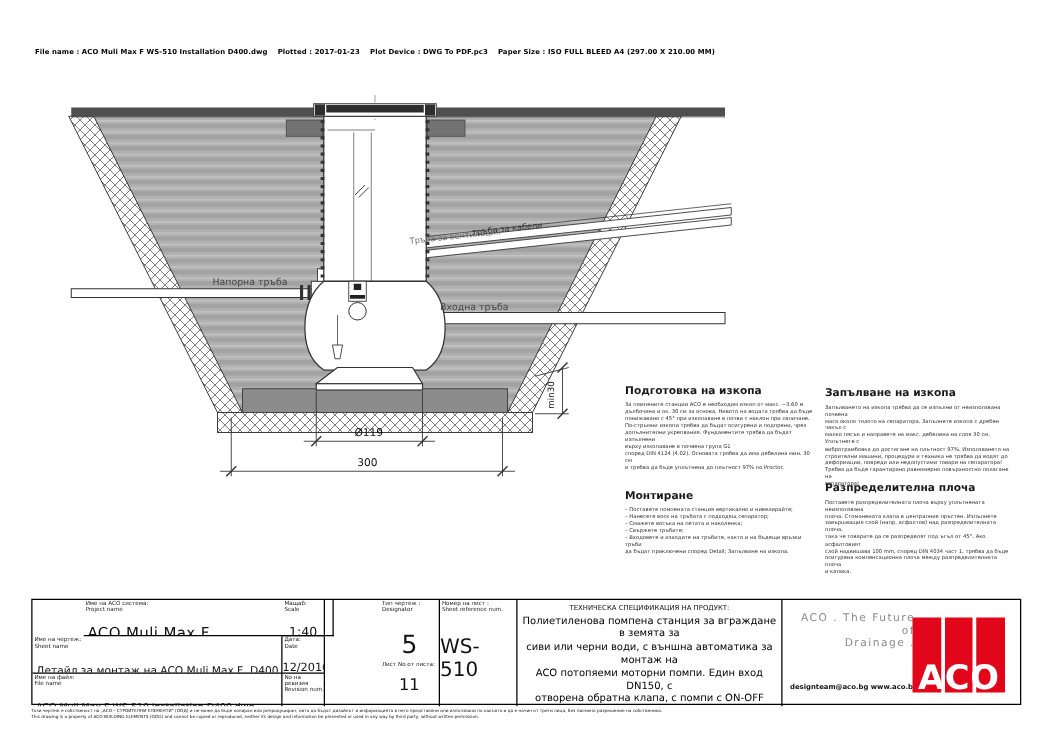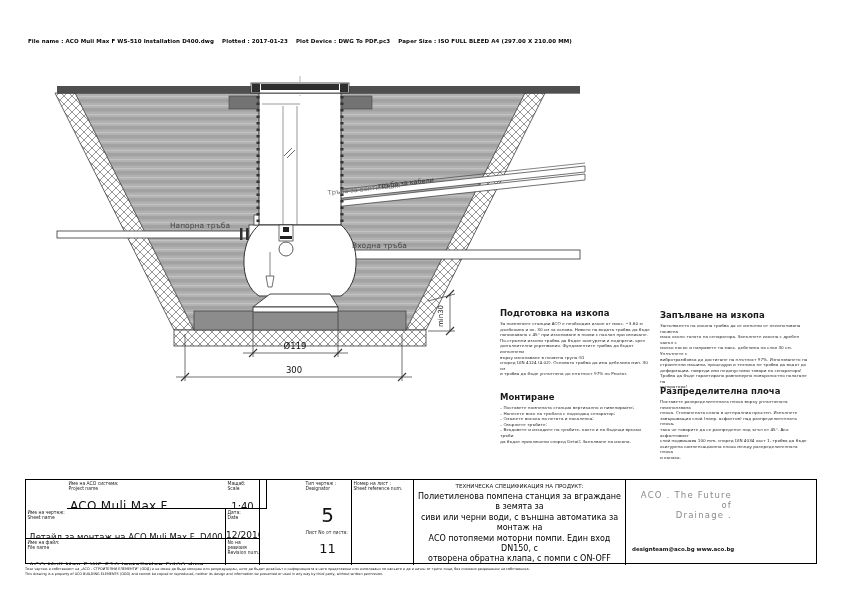--- a/index.html
+++ b/index.html
@@ -259,40 +259,49 @@
       <div class="center" style="height:28px;font-size:20px;">5</div>
       <div class="s50 lab" style="padding-left:3px;">Лист No от листа:</div>
       <div class="center" style="height:16px;font-size:13px;">11</div>
     </div>
 
     <div class="cell noB" style="left:326px;top:0;width:62px;height:85px;">
       <div class="s50 lab">
         <span>Номер на лист :</span><br>
         <span>Sheet reference num.</span>
       </div>
+      <div class="center" style="height:50px;font-size:16px;">WS-510</div>
     </div>
 
     <div class="cell noB" style="left:388px;top:0;width:212px;height:85px;padding:3px 4px;text-align:center;">
       <div class="s50 spec-title">ТЕХНИЧЕСКА СПЕЦИФИКАЦИЯ НА ПРОДУКТ:</div>
       <div class="spec-body pre" style="margin-top:-4px;">Полиетиленова помпена станция за вграждане в земята за
 сиви или черни води, с външна автоматика за монтаж на
 ACO потопяеми моторни помпи. Един вход DN150, с
 отворена обратна клапа, с помпи с ON-OFF алармена
 функция, DN100 връзка за кабел/ вентилация. Клас на
 натоварване на капака D400, съгласно БДС EN 124.</div>
     </div>
 
     <div class="cell noB noR" style="left:600px;top:0;width:192px;height:85px;">
       <div class="abs brand-tag" style="left:10px;top:10px;width:96px;text-align:right;">
         <div>ACO . The Future of</div>
         <div>Drainage .</div>
       </div>
       <div class="abs" style="left:6px;top:66px;width:180px;">
         <div class="s50" style="font-size:11px;font-weight:bold;color:#111;">designteam@aco.bg   www.aco.bg</div>
       </div>
+      <div class="logo" style="--aco-red:#e2061b;">
+        <div class="bars">
+          <div class="bar"></div>
+          <div class="bar"></div>
+          <div class="bar"></div>
+        </div>
+        <div class="word">ACO</div>
+      </div>
     </div>
   </div>
 
   <div class="abs" style="left:25px;top:566px;width:792px;">
     <div class="s50 footer-line">
       <div>Този чертеж е собственост на „АСО – СТРОИТЕЛНИ ЕЛЕМЕНТИ“ (ООД) и не може да бъде копиран или репродуциран, нито да бъдат дизайнът и информацията в него представяни или използвани по какъвто и да е начин от трети лица, без писмено разрешение на собственика.</div>
       <div>This drawing is a property of ACO BUILDING ELEMENTS (OOD) and cannot be copied or reproduced, neither its design and information be presented or used in any way by third party, without written permission.</div>
     </div>
   </div>
 

